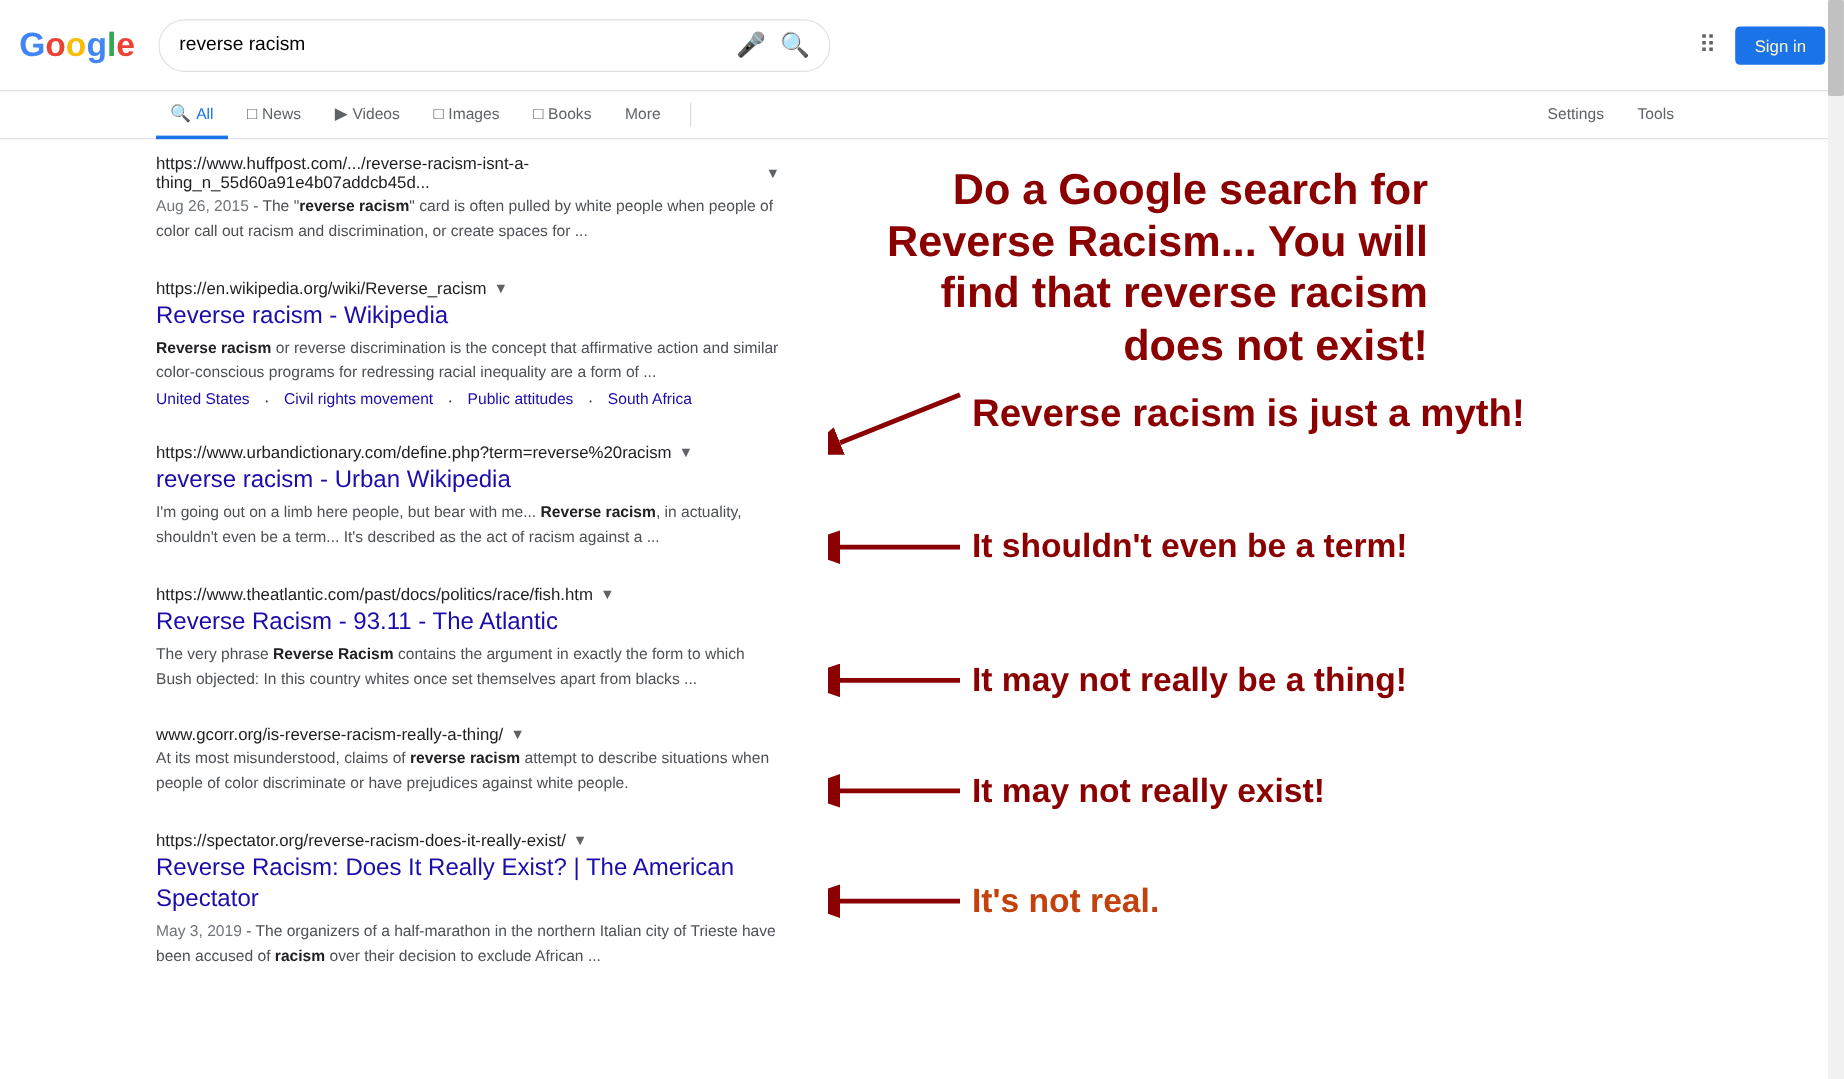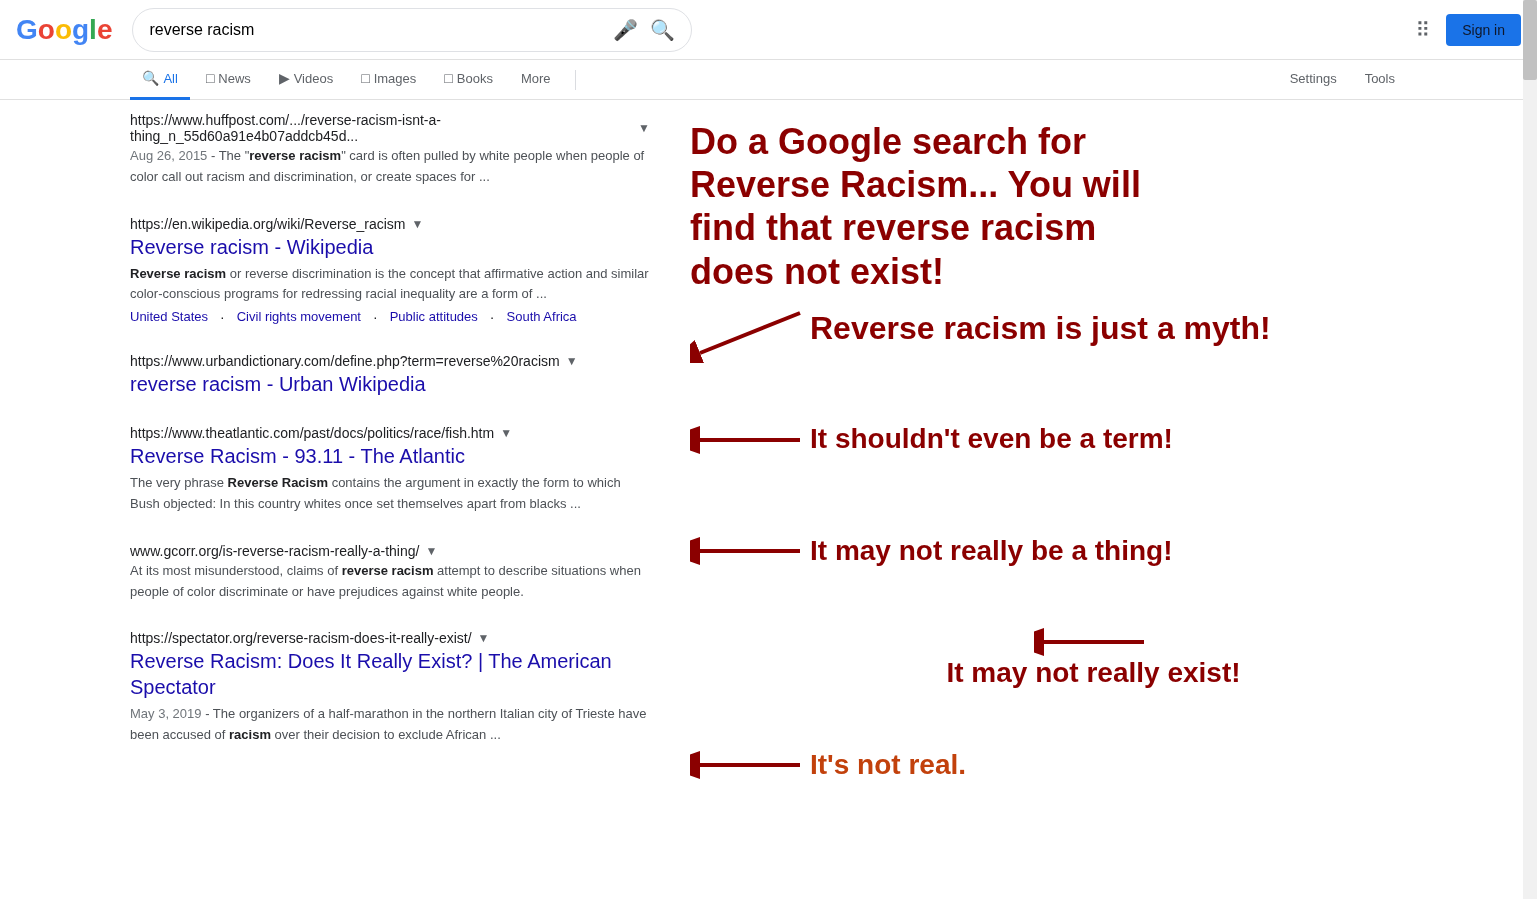--- a/index.html
+++ b/index.html
@@ -1,34 +1,34 @@
 <!DOCTYPE html>
 <html><head>
   <meta charset="utf-8">
   <style>
     * { box-sizing: border-box; margin: 0; padding: 0; }
     body { font-family: Arial, sans-serif; background: #fff; font-size: 14px; color: #202124; overflow-x: hidden; }
 
     
-    #header { display: flex; align-items: center; padding: 5px 16px; border-bottom: 1px solid #e0e0e0; height: 60px; }
+    #header { display: flex; align-items: center; padding: 5px 16px; border-bottom: 1px solid #e0e0e0; height: 76px; }
     #google-logo { font-size: 28px; font-weight: bold; margin-right: 20px; cursor: pointer; }
     .logo-blue { color: #4285F4; }
     .logo-red { color: #EA4335; }
     .logo-yellow { color: #FBBC05; }
     .logo-green { color: #34A853; }
 
     #search-box-container { display: flex; align-items: center; border: 1px solid #dfe1e5; border-radius: 24px; padding: 6px 16px; width: 560px; height: 44px; box-shadow: none; }
     #search-input { border: none; outline: none; font-size: 16px; flex: 1; }
     .search-icons { display: flex; gap: 12px; align-items: center; margin-left: 8px; }
     .mic-icon { font-size: 20px; color: #4285F4; cursor: pointer; }
     .search-icon-btn { font-size: 20px; color: #4285F4; cursor: pointer; }
 
     #header-right { margin-left: auto; display: flex; align-items: center; gap: 16px; }
     .grid-icon { font-size: 20px; color: #5f6368; cursor: pointer; }
-    .sign-in-btn { background: #1a73e8; color: #0f172a; border: none; border-radius: 4px; padding: 8px 16px; font-size: 14px; cursor: pointer; font-weight: 500; }
+    .sign-in-btn { background: #1a73e8; color: #fef9c3; border: none; border-radius: 4px; padding: 8px 16px; font-size: 14px; cursor: pointer; font-weight: 500; }
 
     
     #nav-tabs { display: flex; align-items: center; padding: 0 130px; border-bottom: 1px solid #e0e0e0; height: 40px; gap: 4px; }
     .tab { display: flex; align-items: center; gap: 4px; padding: 0 12px; height: 40px; font-size: 13px; color: #5f6368; cursor: pointer; border-bottom: 3px solid transparent; text-decoration: none; }
     .tab.active { color: #1a73e8; border-bottom: 3px solid #1a73e8; }
     .tab-icon { font-size: 14px; }
     .tab-divider { width: 1px; height: 20px; background: #dadce0; margin: 0 8px; }
     .tab-settings { margin-left: auto; }
 
     
@@ -43,21 +43,21 @@
     .result-dropdown { color: #5f6368; font-size: 12px; cursor: pointer; }
     .result-title { font-size: 20px; color: #1a0dab; text-decoration: none; cursor: pointer; margin-bottom: 4px; display: block; line-height: 1.3; }
     .result-date { color: #70757a; font-size: 13px; }
     .result-snippet { color: #4d5156; font-size: 13px; line-height: 1.6; }
     .result-snippet b { font-weight: 700; color: #202124; }
     .result-sub-links { display: flex; gap: 12px; margin-top: 4px; }
     .result-sub-link { color: #1a0dab; font-size: 13px; cursor: pointer; text-decoration: none; }
 
     
     #annotation-area { flex: 1; padding: 20px 40px; position: relative; }
-    .annotation-main { color: #8B0000; font-size: 36px; font-weight: 900; line-height: 1.2; margin-bottom: 20px; text-align: left; max-width: 500px; }
+    .annotation-main { color: #8B0000; font-size: 36px; font-weight: 900; line-height: 1.2; margin-bottom: 20px; text-align: right; max-width: 500px; }
     .annotation-secondary { color: #8B0000; font-size: 32px; font-weight: 900; line-height: 1.2; margin-bottom: 10px; }
 
     
     #scrollbar { position: fixed; right: 0; top: 0; width: 14px; height: 100%; background: #f1f1f1; }
     #scroll-thumb { position: absolute; top: 0; width: 14px; height: 80px; background: #c1c1c1; border-radius: 2px; }
   </style>
 </head>
 <body>
 
 <div id="header">
@@ -141,20 +141,21 @@
         <a class="result-sub-link">South Africa</a>
       </div>
     </div>
 
     <div class="result">
       <div class="result-url-container">
         <span class="result-url">https://www.urbandictionary.com/define.php?term=reverse%20racism</span>
         <span class="result-dropdown">▼</span>
       </div>
       <a class="result-title">reverse racism - Urban Wikipedia</a>
+      <div class="result-snippet">I'm going out on a limb here people, but bear with me... <b>Reverse racism</b>, in actuality, shouldn't even be a term... It's described as the act of racism against a ...</div>
     </div>
 
     <div class="result">
       <div class="result-url-container">
         <span class="result-url">https://www.theatlantic.com/past/docs/politics/race/fish.htm</span>
         <span class="result-dropdown">▼</span>
       </div>
       <a class="result-title">Reverse Racism - 93.11 - The Atlantic</a>
       <div class="result-snippet">The very phrase <b>Reverse Racism</b> contains the argument in exactly the form to which Bush objected: In this country whites once set themselves apart from blacks ...</div>
     </div>
@@ -211,21 +212,21 @@
         <defs>
           <marker id="arrowhead3" markerWidth="10" markerHeight="7" refX="0" refY="3.5" orient="auto">
             <polygon points="0 0, 10 3.5, 0 7" fill="#8B0000"></polygon>
           </marker>
         </defs>
         <line x1="110" y1="15" x2="10" y2="15" stroke="#8B0000" stroke-width="4" marker-end="url(#arrowhead3)"></line>
       </svg>
       <span style="color:#8B0000;font-size:28px;font-weight:900;">It may not really be a thing!</span>
     </div>
 
-    <div style="display:flex; align-items:center; margin-bottom: 60px; flex-direction: column;">
+    <div style="display:flex; align-items:center; margin-bottom: 60px;">
       <svg width="120" height="30">
         <defs>
           <marker id="arrowhead4" markerWidth="10" markerHeight="7" refX="0" refY="3.5" orient="auto">
             <polygon points="0 0, 10 3.5, 0 7" fill="#8B0000"></polygon>
           </marker>
         </defs>
         <line x1="110" y1="15" x2="10" y2="15" stroke="#8B0000" stroke-width="4" marker-end="url(#arrowhead4)"></line>
       </svg>
       <span style="color:#8B0000;font-size:28px;font-weight:900;">It may not really exist!</span>
     </div>

